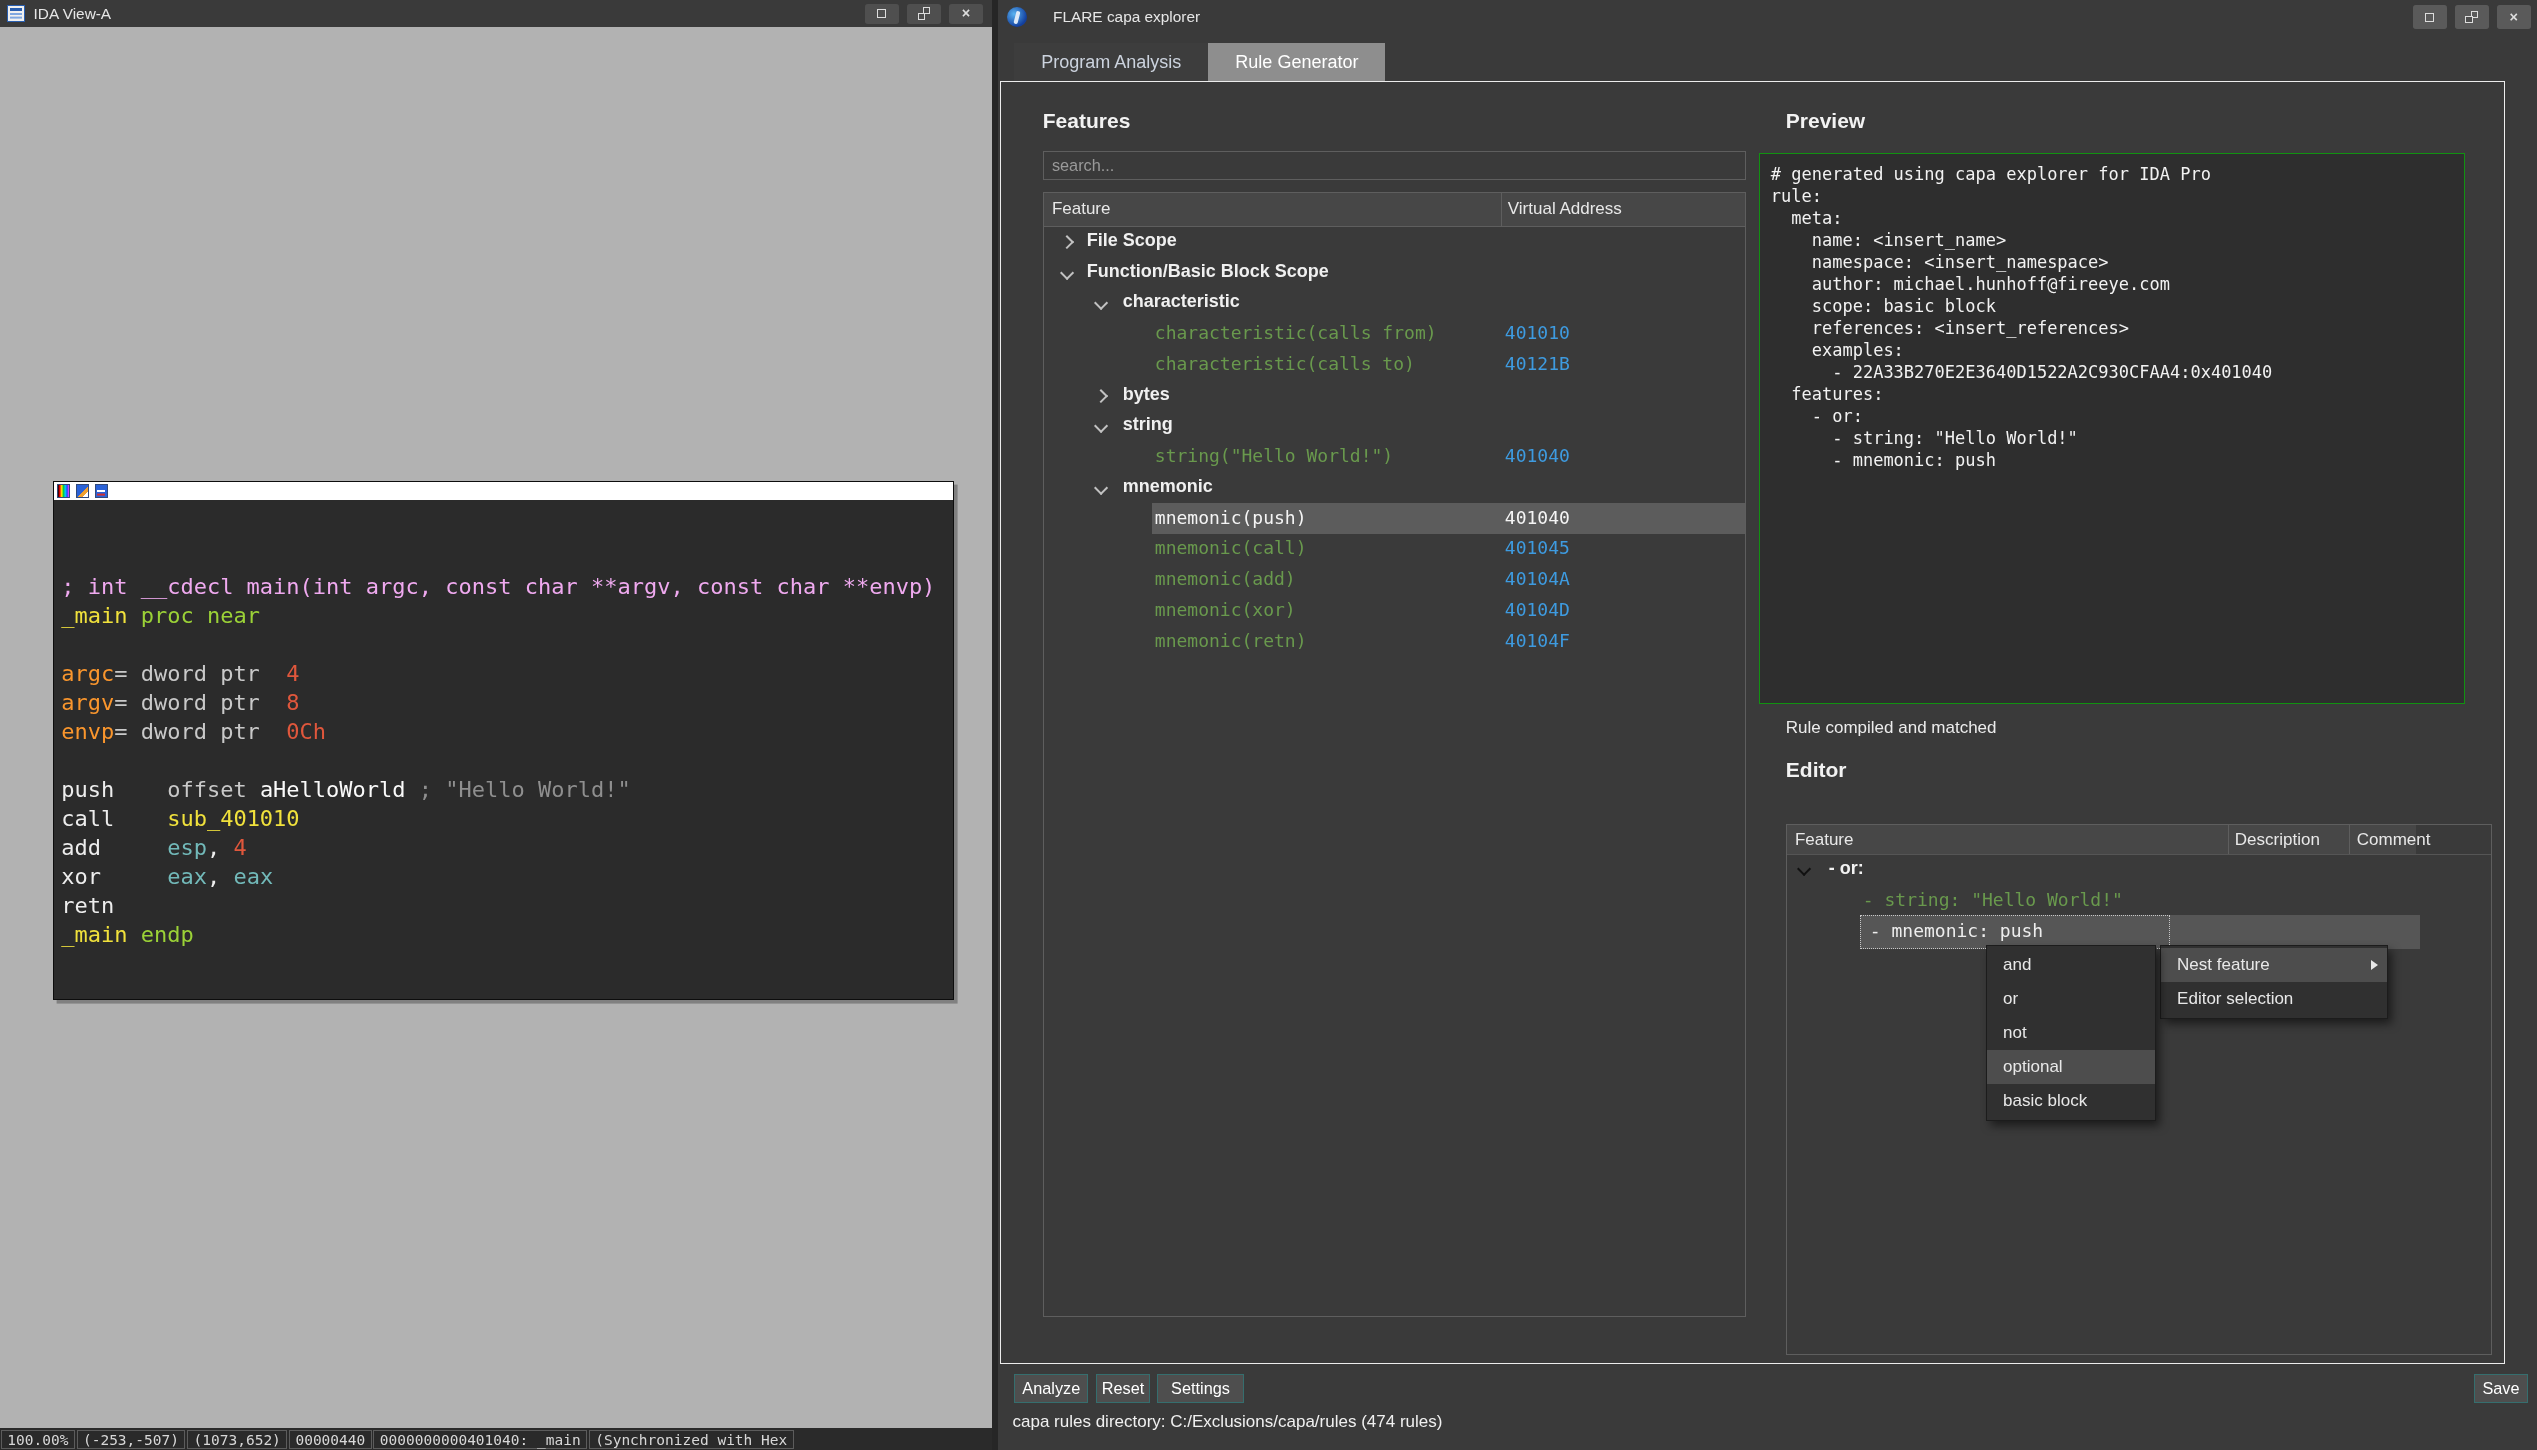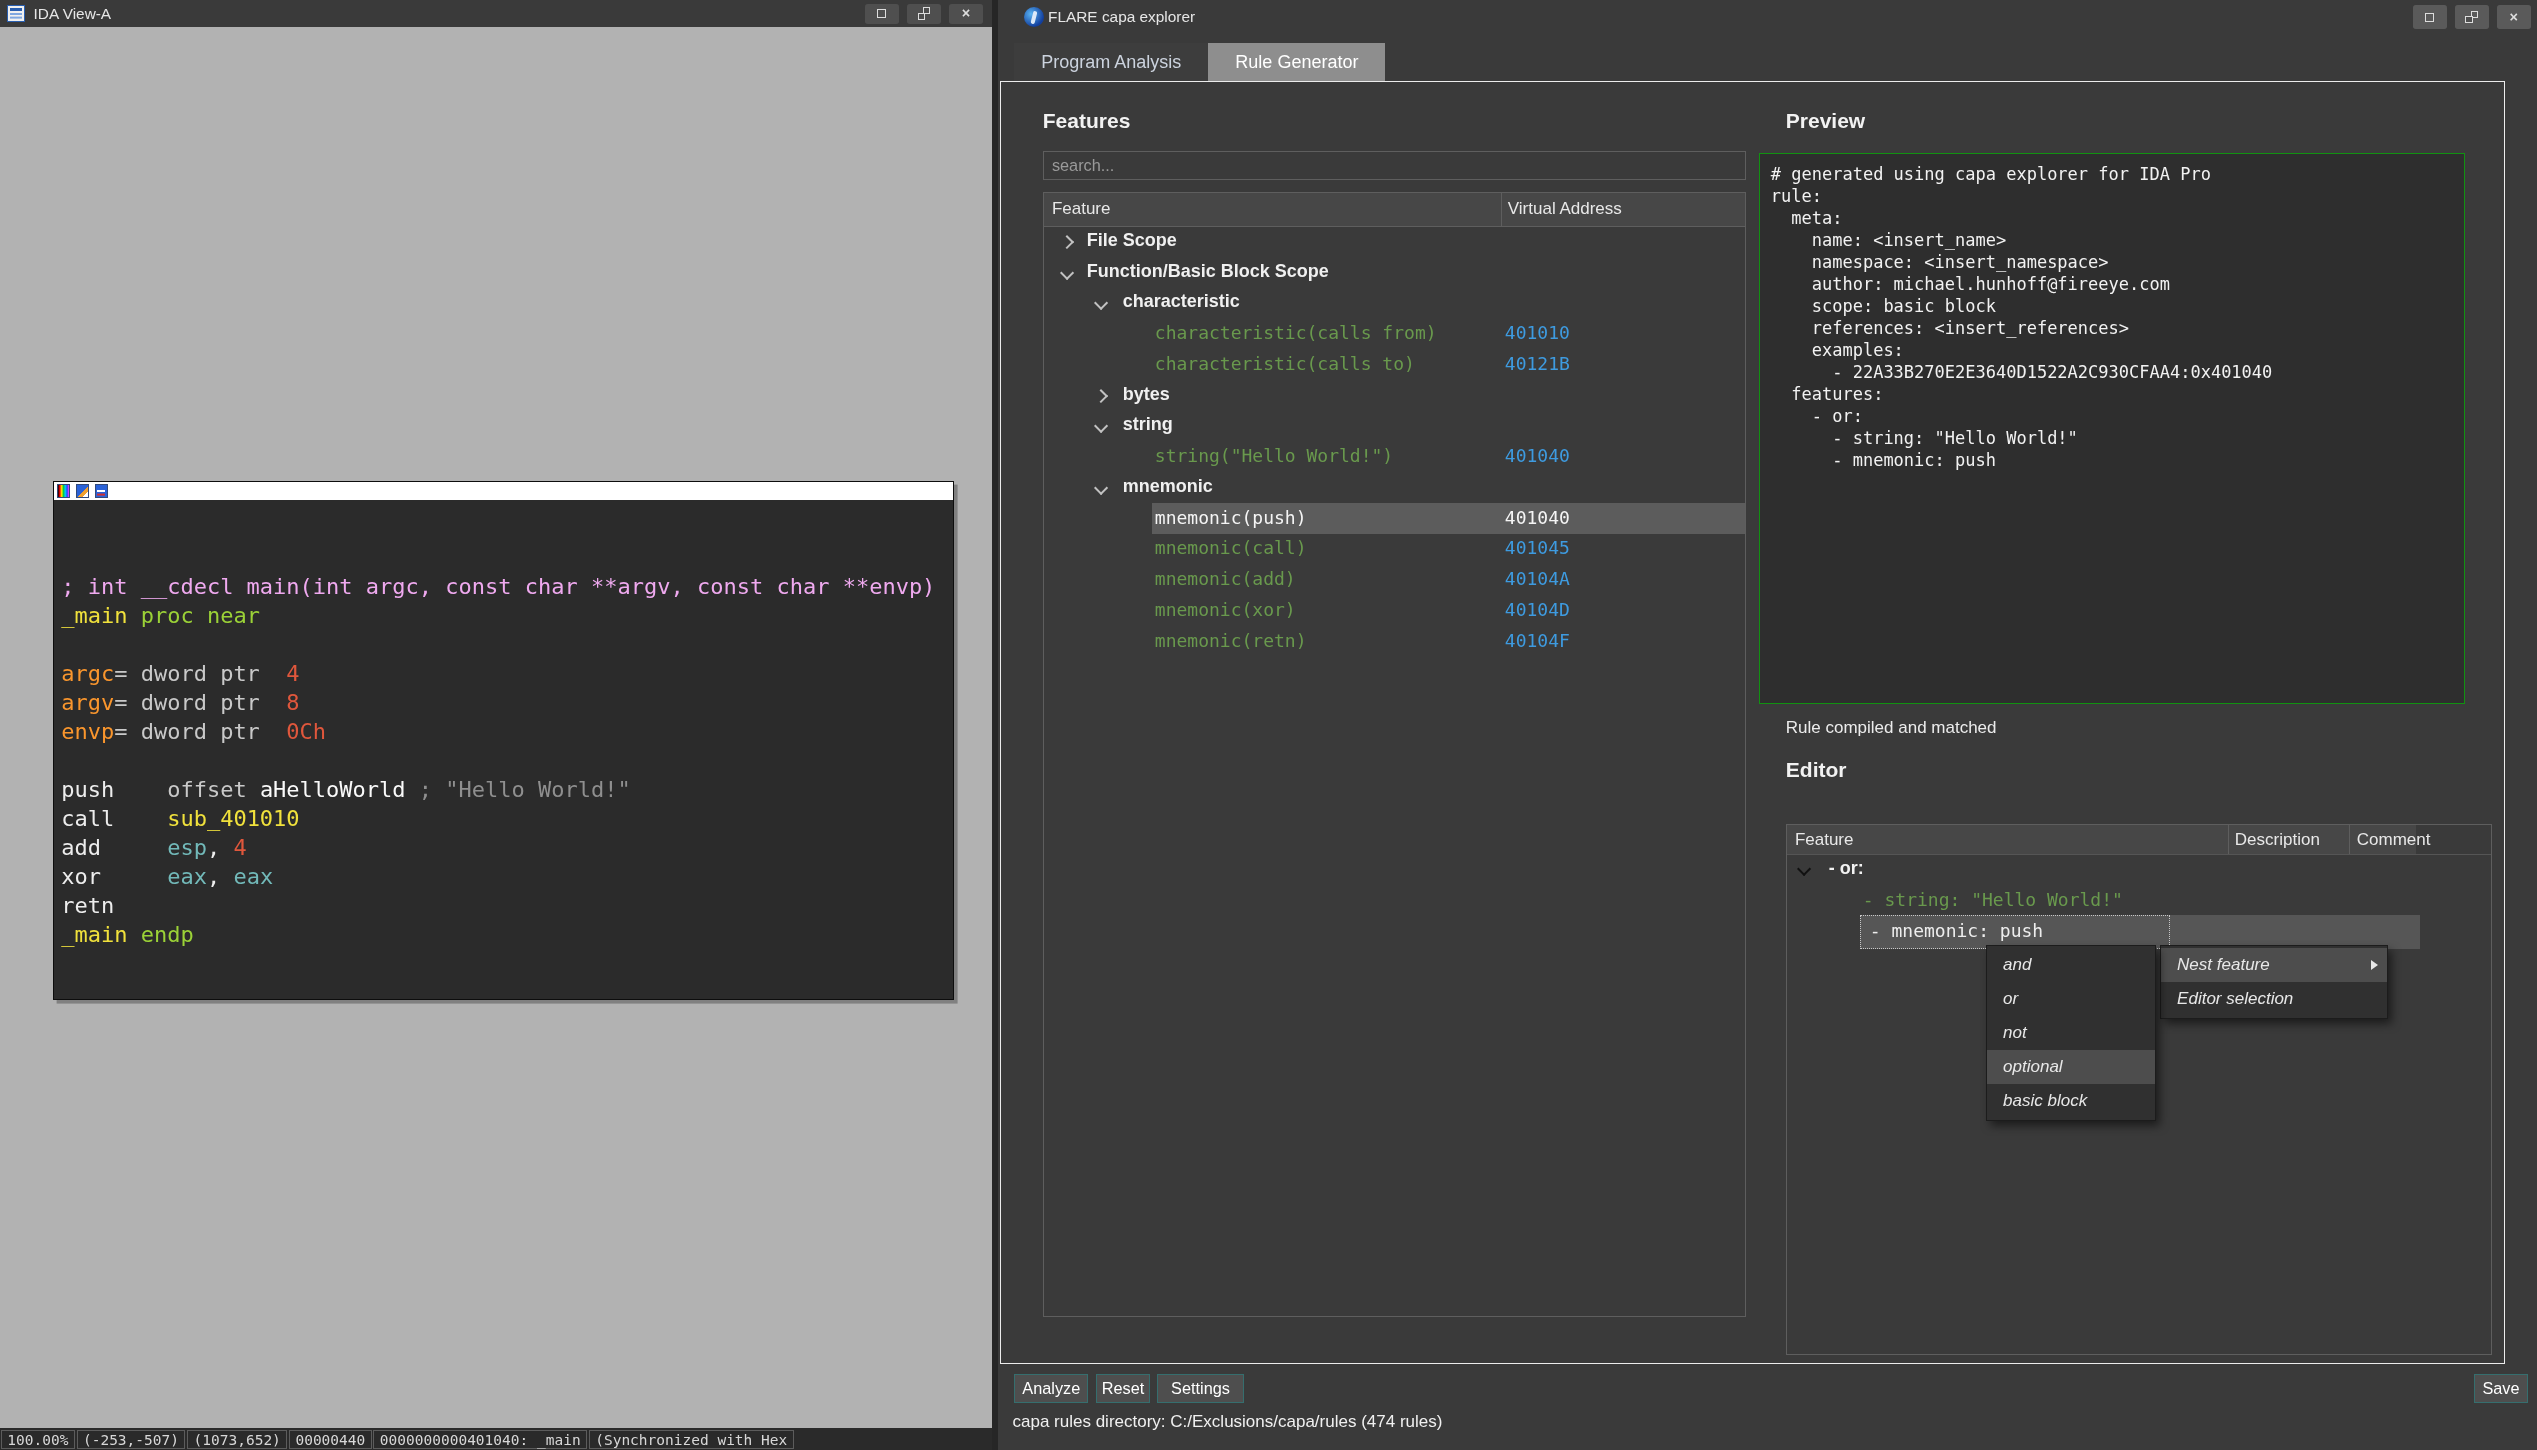--- a/index.html
+++ b/index.html
@@ -43,21 +43,21 @@
   .c-c{color:#8f8f8f}.c-W{color:#fafafa}
 
   #ida-status{position:absolute;left:0;bottom:0;width:992px;height:22.6px;background:#2a2a2a;
               display:flex;align-items:stretch;overflow:hidden;}
   .seg{border:0.9px solid #5c5c5c;margin:1.8px 0.9px;padding:0 5.4px;display:flex;align-items:center;
        font-family:"DejaVu Sans Mono",monospace;font-size:14.5px;color:#d8d8d8;white-space:nowrap;}
 
   
   #capa{position:absolute;left:998px;top:0;width:1540px;height:1451px;background:#3a3a3a;}
   #capa-titlebar{position:absolute;left:0;top:0;right:0;height:34px;background:#3a3a3a;
-                 display:flex;align-items:center;gap:4px;padding-left:26px;box-sizing:border-box;}
+                 display:flex;align-items:center;gap:26px;padding-left:9px;box-sizing:border-box;}
   #capa-icon{width:20px;height:20px;border-radius:50%;background:radial-gradient(circle at 35% 35%,#5ab4f2,#123f9e 70%);
              position:relative;}
   #capa-icon::before{content:"";position:absolute;left:8.1px;top:3.6px;width:3.6px;height:12.7px;background:#dce9f8;border-radius:1.8px;transform:rotate(14deg);}
 
   #tabs{position:absolute;left:16.3px;top:43px;display:flex;}
   .tab{height:38px;display:flex;align-items:center;padding:0 27px;font-size:18px;}
   .tab.inactive{background:#3d3d3d;color:#ccd3de;}
   .tab.active{background:#8e8e8e;color:#ffffff;}
 
   #content{position:absolute;left:1.8px;top:81px;width:1503px;height:1281px;border:1.8px solid #ececec;
@@ -101,21 +101,21 @@
   .echev{position:absolute;left:12.7px;top:10px;width:8.1px;height:8.1px;border-right:2.7px solid #111;border-bottom:2.7px solid #111;transform:rotate(45deg);}
   .elabel-or{position:absolute;left:42px;top:3.6px;font-weight:bold;color:#f2f2f2;font-size:18px;}
   .elabel-str{position:absolute;left:76px;top:3.6px;color:#69994d;font-size:18px;font-family:"DejaVu Sans Mono",monospace;white-space:pre;}
   .mnem-hl{position:absolute;left:73px;top:0;width:560px;height:34px;background:#565656;}
   .mnem-dotted{position:absolute;left:73px;top:0;width:310px;height:34px;border:0.9px dotted #c8c8c8;box-sizing:border-box;}
   .elabel-mnem{position:absolute;left:83px;top:5.4px;color:#ededed;font-size:18px;font-family:"DejaVu Sans Mono",monospace;white-space:pre;}
 
   .menu{position:absolute;background:#303030;border:0.9px solid #1c1c1c;box-shadow:3.6px 4.5px 9px rgba(0,0,0,0.55);padding:1.8px 0;}
   #menu-nestopts{left:985px;top:863px;width:168px;z-index:6;}
   #menu-context{left:1159px;top:863px;width:226px;z-index:5;}
-  .mi{height:34px;display:flex;align-items:center;padding-left:16.3px;padding-right:9px;font-size:17px;color:#e8e8e8;font-style:italic;}
+  .mi{height:34px;display:flex;align-items:center;padding-left:16.3px;padding-right:9px;font-size:17px;color:#e8e8e8;}
   .mi.hl{background:#4d4d4d;}
   .mi-arrow{margin-left:auto;width:0;height:0;border-left:7.2px solid #e8e8e8;border-top:5.4px solid transparent;border-bottom:5.4px solid transparent;}
 
   .btn{position:absolute;height:29px;background:#4e4e4e;border:1.8px solid #356e6e;color:#ffffff;
        font-size:16.3px;display:flex;align-items:center;justify-content:center;box-sizing:border-box;
        font-family:"Liberation Sans",sans-serif;cursor:default;}
   #btn-analyze{left:16.3px;top:1374px;width:74px;}
   #btn-reset{left:98px;top:1374px;width:54px;}
   #btn-settings{left:159px;top:1374px;width:87px;}
   #btn-save{left:1476px;top:1374px;width:54px;}

